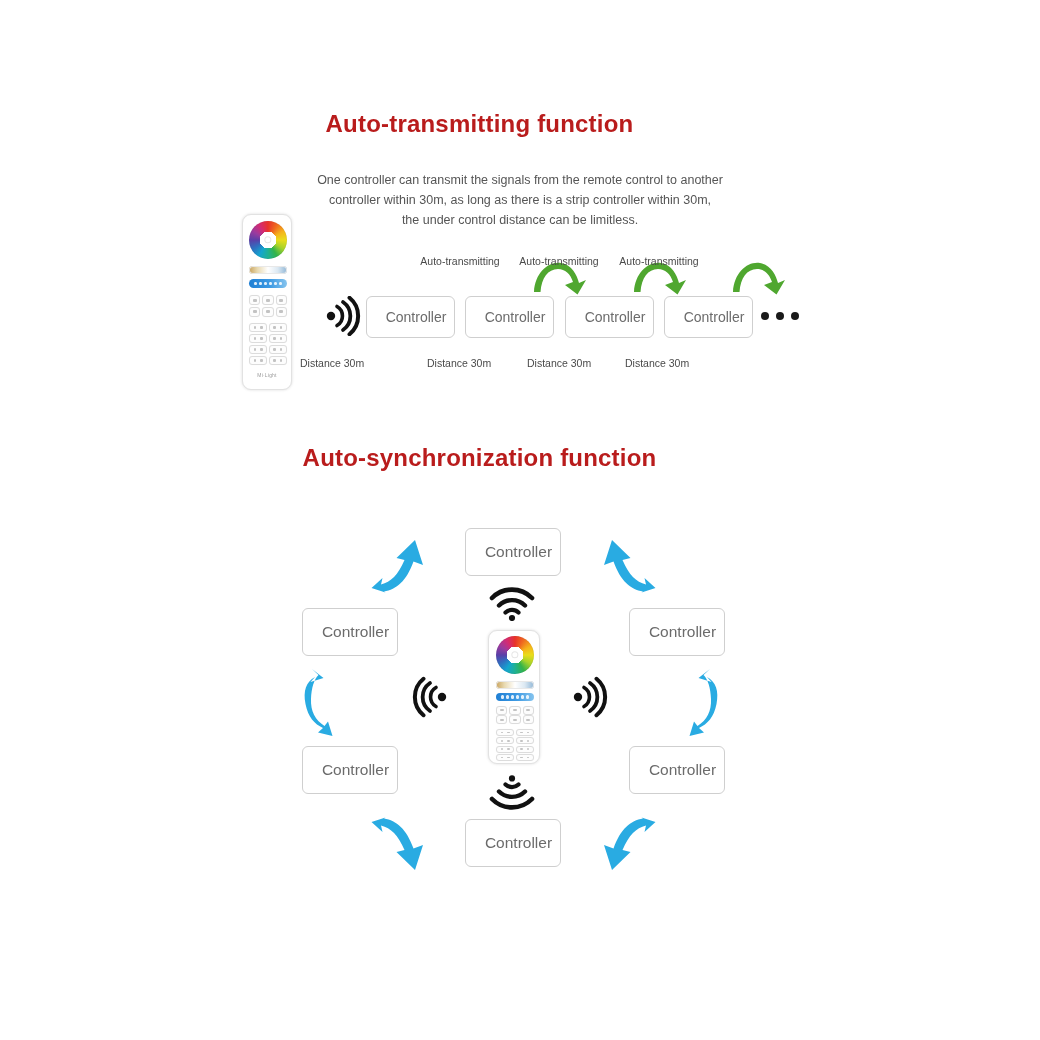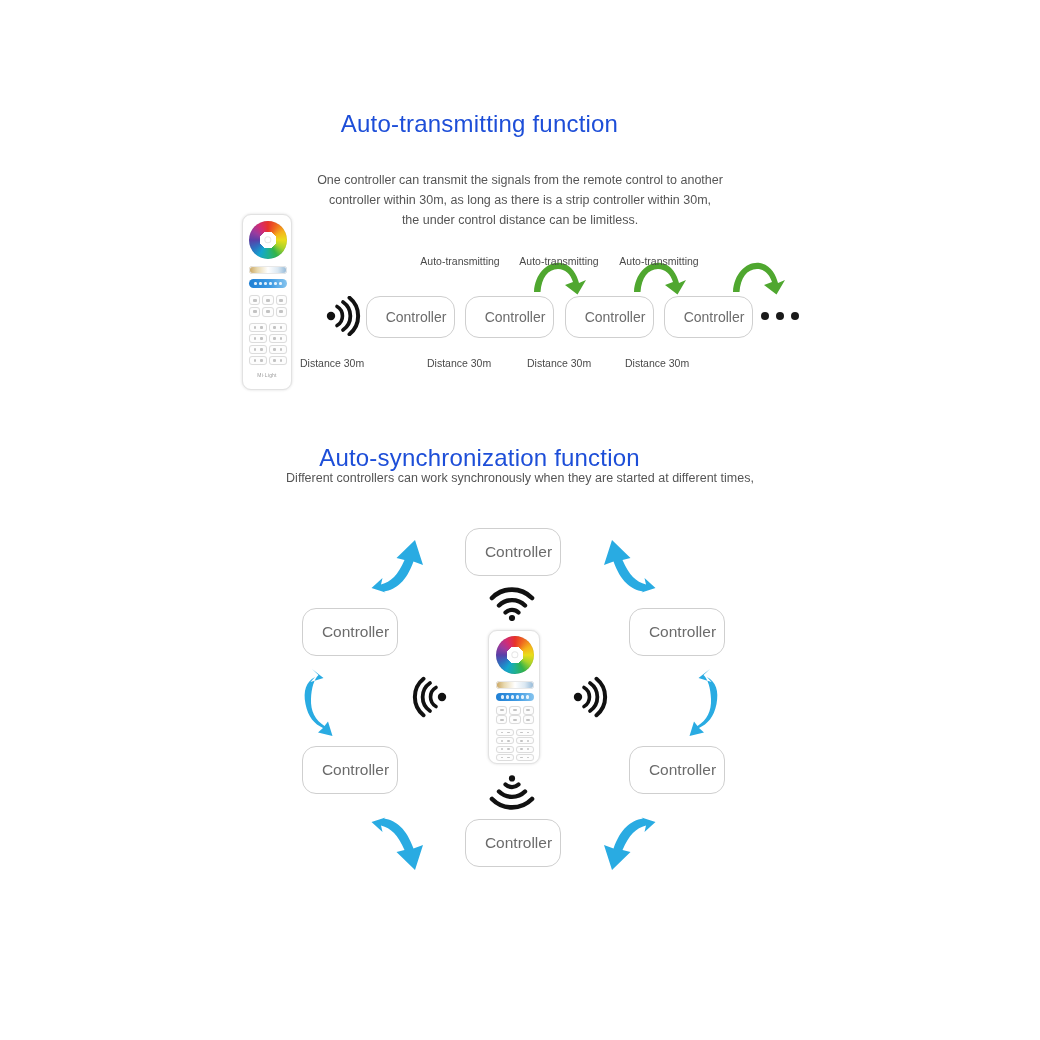--- a/index.html
+++ b/index.html
@@ -16,40 +16,40 @@
     overflow: hidden;
   }
 
   
   .section-title {
     position: absolute;
     left: 0;
     width: 959px;
     text-align: center;
     font-size: 24px;
-    font-weight: normal;
-    color: #1d4ed8;
+    font-weight: bold;
+    color: #b91c1c;
     letter-spacing: 0.2px;
   }
   .section-para {
     position: absolute;
     left: 0;
     width: 1040px;
     text-align: center;
     font-size: 12.5px;
     line-height: 20px;
     color: #555555;
   }
   .section-para span { display: block; }
 
   
   .ctrl-box {
     position: absolute;
     border: 1px solid #cfcfcf;
-    border-radius: 14px;
+    border-radius: 6px;
     background: #ffffff;
     color: #6b6b6b;
     font-size: 15px;
     display: flex;
     align-items: center;
     justify-content: center;
     box-sizing: border-box;
     padding-left: 11px;
   }
   .ctrl-box.small {
@@ -300,21 +300,20 @@
   </div>
 
   <div class="cap" style="left:300px; top:357px;">Distance 30m</div>
   <div class="cap" style="left:427px; top:357px;">Distance 30m</div>
   <div class="cap" style="left:527px; top:357px;">Distance 30m</div>
   <div class="cap" style="left:625px; top:357px;">Distance 30m</div>
 
   <div class="section-title" style="top:444px;">Auto-synchronization function</div>
 
   <div class="section-para" style="top:468px;">
-    <span>Different controllers can work synchronously when they are started at different times,</span>
   </div>
 
   <div class="remote" style="left:488px; top:630px; width:52px; height:134px;">
     <div class="rm-wheel" style="left:7px; top:5px; width:38px; height:38px;"></div>
     <div class="rm-bar-warm" style="left:7px; top:50px; width:38px; height:8px;"></div>
     <div class="rm-bar-blue" style="left:7px; top:62px; width:38px; height:8px;">
       <i></i>
         <i></i>
         <i></i>
         <i></i>

